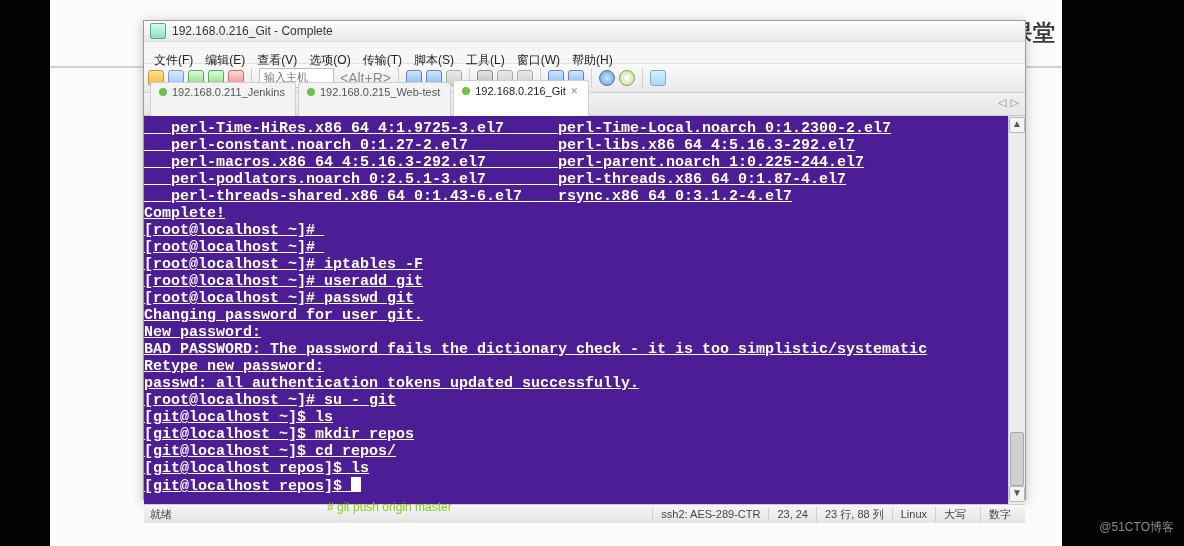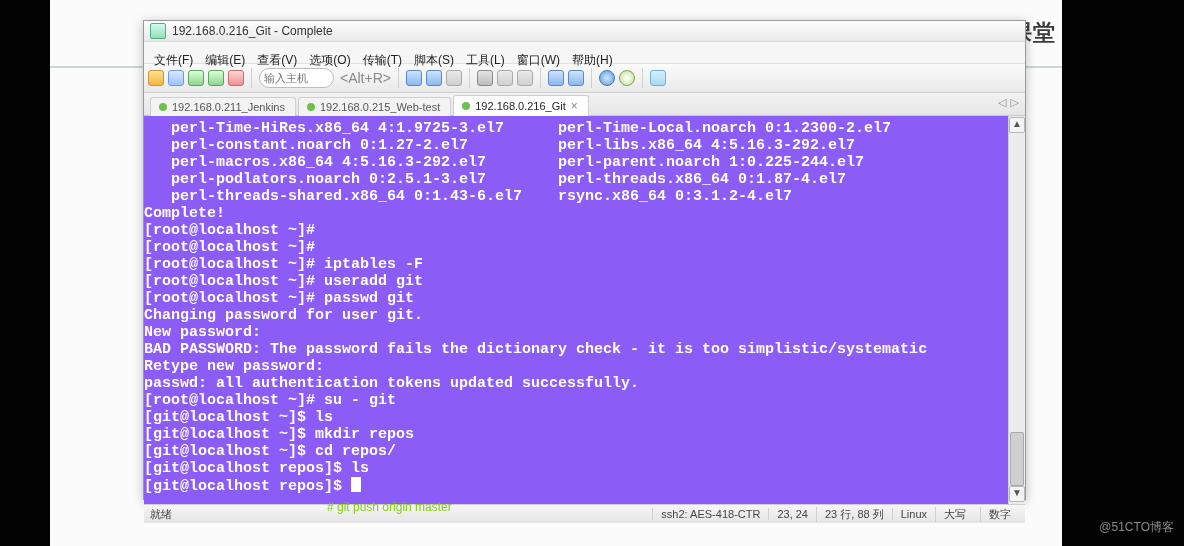--- a/index.html
+++ b/index.html
@@ -9,32 +9,32 @@
   .black-right { position:absolute; right:0;   top:0; width:122px; height:546px; background:#030303; }
 
   .window { position:absolute; left:143px; top:20px; width:881px; height:478px; background:#f0f0f0; border:1px solid #9a9a9a; box-shadow:0 2px 10px rgba(0,0,0,.25); }
   .titlebar { height:20px; display:flex; align-items:center; padding:0 6px; font-size:12px; color:#333; background:linear-gradient(#fefefe,#e8e8e8); border-bottom:1px solid #dcdcdc; }
   .titlebar .sysicon { width:14px; height:14px; margin-right:6px; border:1px solid #5a8; background:linear-gradient(#cfe,#9db); border-radius:2px; }
   .menubar { height:21px; display:flex; align-items:center; gap:4px; padding:0 6px; font-size:12px; color:#222; background:#f6f6f6; border-bottom:1px solid #e1e1e1; }
   .menubar span { padding:2px 4px; cursor:default;margin-top:16px; }
   .toolbar { height:28px; display:flex; align-items:center; gap:4px; padding:0 4px; background:linear-gradient(#fbfbfb,#e9e9e9); border-bottom:1px solid #d0d0d0; }
   .tb-ico { width:16px; height:16px; border-radius:3px; box-sizing:border-box; }
   .tb-sep { width:1px; height:20px; background:#cfcfcf; margin:0 3px; }
-  .host-input { width:65px; height:18px; font-size:11px; padding:0 4px; border:1px solid #bcbcbc; border-radius:10px; background:#fff; color:#888; }
+  .host-input { width:65px; height:18px; font-size:11px; padding:0 4px; border:1px solid #bcbcbc; border-radius:0; background:#fff; color:#888;font-family:Liberation Mono, monospace; }
   .host-hint  { font-size:14px; color:#8a8a8a; margin-left:2px; }
 
   .tabstrip { height:22px; display:flex; align-items:flex-end; padding:0 6px; background:linear-gradient(#f2f2f2,#e6e6e6); border-bottom:1px solid #c8c8c8; position:relative; }
-  .tab { display:flex; align-items:center; gap:5px; padding:3px 10px 3px 8px; font-size:11px; color:#555; border:1px solid #cfcfcf; border-bottom:none; border-radius:3px 3px 0 0; margin-right:2px; background:#f3f3f3; position:relative; top:1px; }
+  .tab { display:flex; align-items:center; gap:5px; padding:3px 10px 18px 8px; font-size:11px; color:#555; border:1px solid #cfcfcf; border-bottom:none; border-radius:3px 3px 0 0; margin-right:2px; background:#f3f3f3; position:relative; top:1px; }
   .tab.active { background:#fff; color:#222; font-weight:400; }
   .tab .dot { width:8px; height:8px; border-radius:50%; background:#6cc24a; }
   .tab .x { color:#888; font-size:12px; }
   .tab-nav { position:absolute; right:6px; top:3px; font-size:11px; color:#888; display:flex; gap:4px; }
 
   .term-wrap { position:relative; flex:1; height:388px; display:flex; }
-  .terminal { flex:1; background:#8b5cf6; color:#fff; font:bold 15px/17px "Consolas","Courier New",monospace; padding:4px 2px 4px 0; white-space:pre; overflow:hidden; }
+  .terminal { flex:1; background:#4c1d95; color:#fff; font:bold 15px/17px "Consolas","Courier New",monospace; padding:4px 2px 4px 0; white-space:pre; overflow:hidden;text-decoration:underline; }
   .terminal .ln { display:block; }
   .scrollbar { width:16px; background:#ececec; border-left:1px solid #cfcfcf; position:relative; }
   .scrollbar .btn { width:14px; height:14px; margin:1px auto; background:#f4f4f4; border:1px solid #b8b8b8; border-radius:2px; text-align:center; line-height:12px; font-size:10px; color:#555; }
   .scrollbar .thumb { position:absolute; left:1px; right:1px; bottom:18px; height:52px; background:#cfcfcf; border:1px solid #a8a8a8; border-radius:2px; }
   .cursor { display:inline-block; width:10px; height:15px; background:#fff; vertical-align:-2px; }
 
   .statusbar { height:18px; font-size:11px; color:#444; background:linear-gradient(#f6f6f6,#e4e4e4); border-top:1px solid #cfcfcf; display:flex; align-items:center; padding:0 6px; }
   .statusbar .spacer { flex:1; }
   .statusbar .cell { padding:0 8px; border-left:1px solid #cfcfcf; }
 
@@ -146,21 +146,21 @@
     <div class="scrollbar">
       <div class="btn">▲</div>
       <div class="thumb"></div>
       <div class="btn" style="position:absolute;bottom:1px;left:0;right:0;">▼</div>
     </div>
   </div>
 
   <div class="statusbar">
     <span>就绪</span>
     <span class="spacer"></span>
-    <span class="cell">ssh2: AES-418-CTR</span>
+    <span class="cell">ssh2: AES-289-CTR</span>
     <span class="cell">23, 24</span>
     <span class="cell">23 行, 88 列</span>
     <span class="cell">Linux</span>
     <span class="cell" style="min-width:28px;">大写</span>
     <span class="cell">数字</span>
   </div>
 
 </div>
 
 <div class="caption-below"># git push origin master</div>

